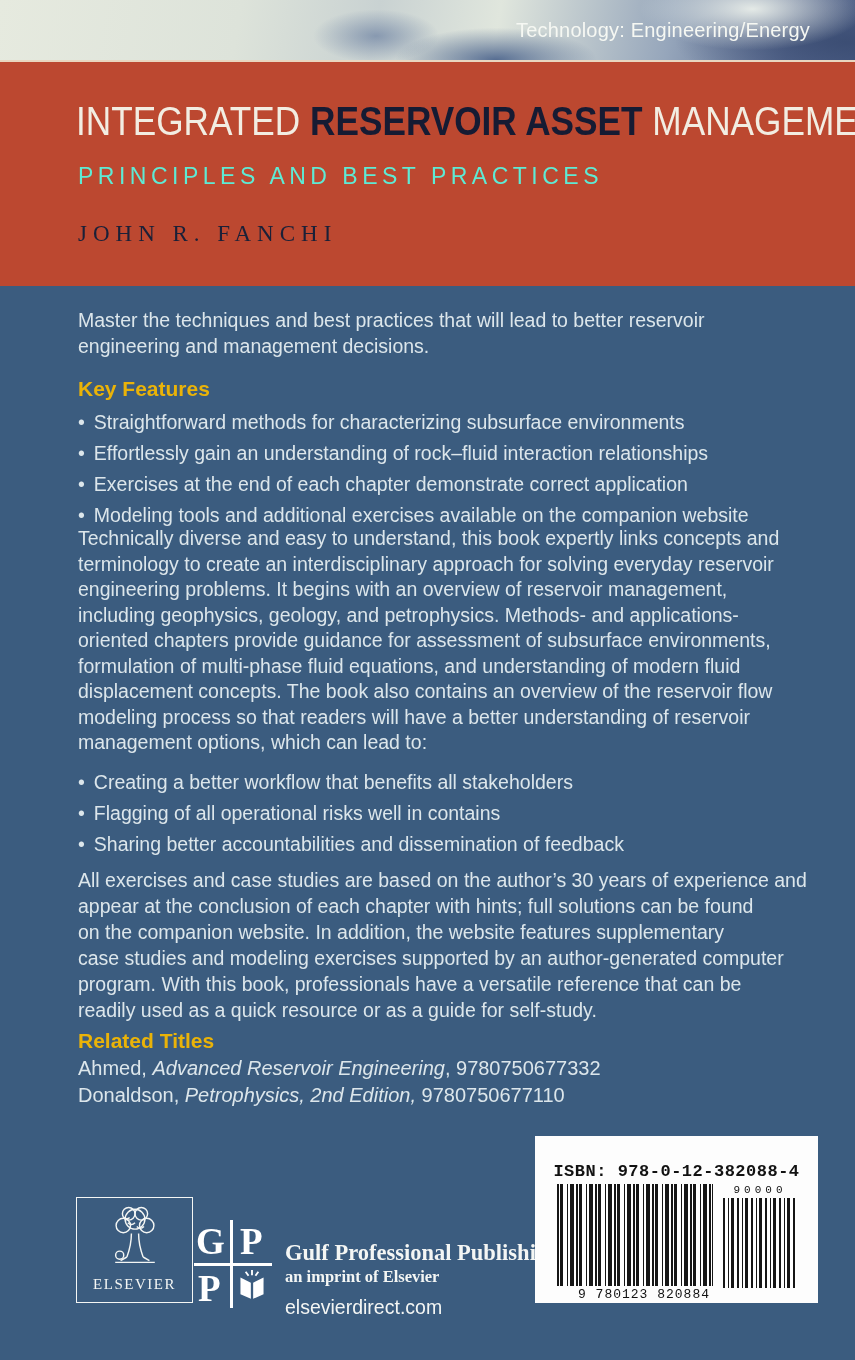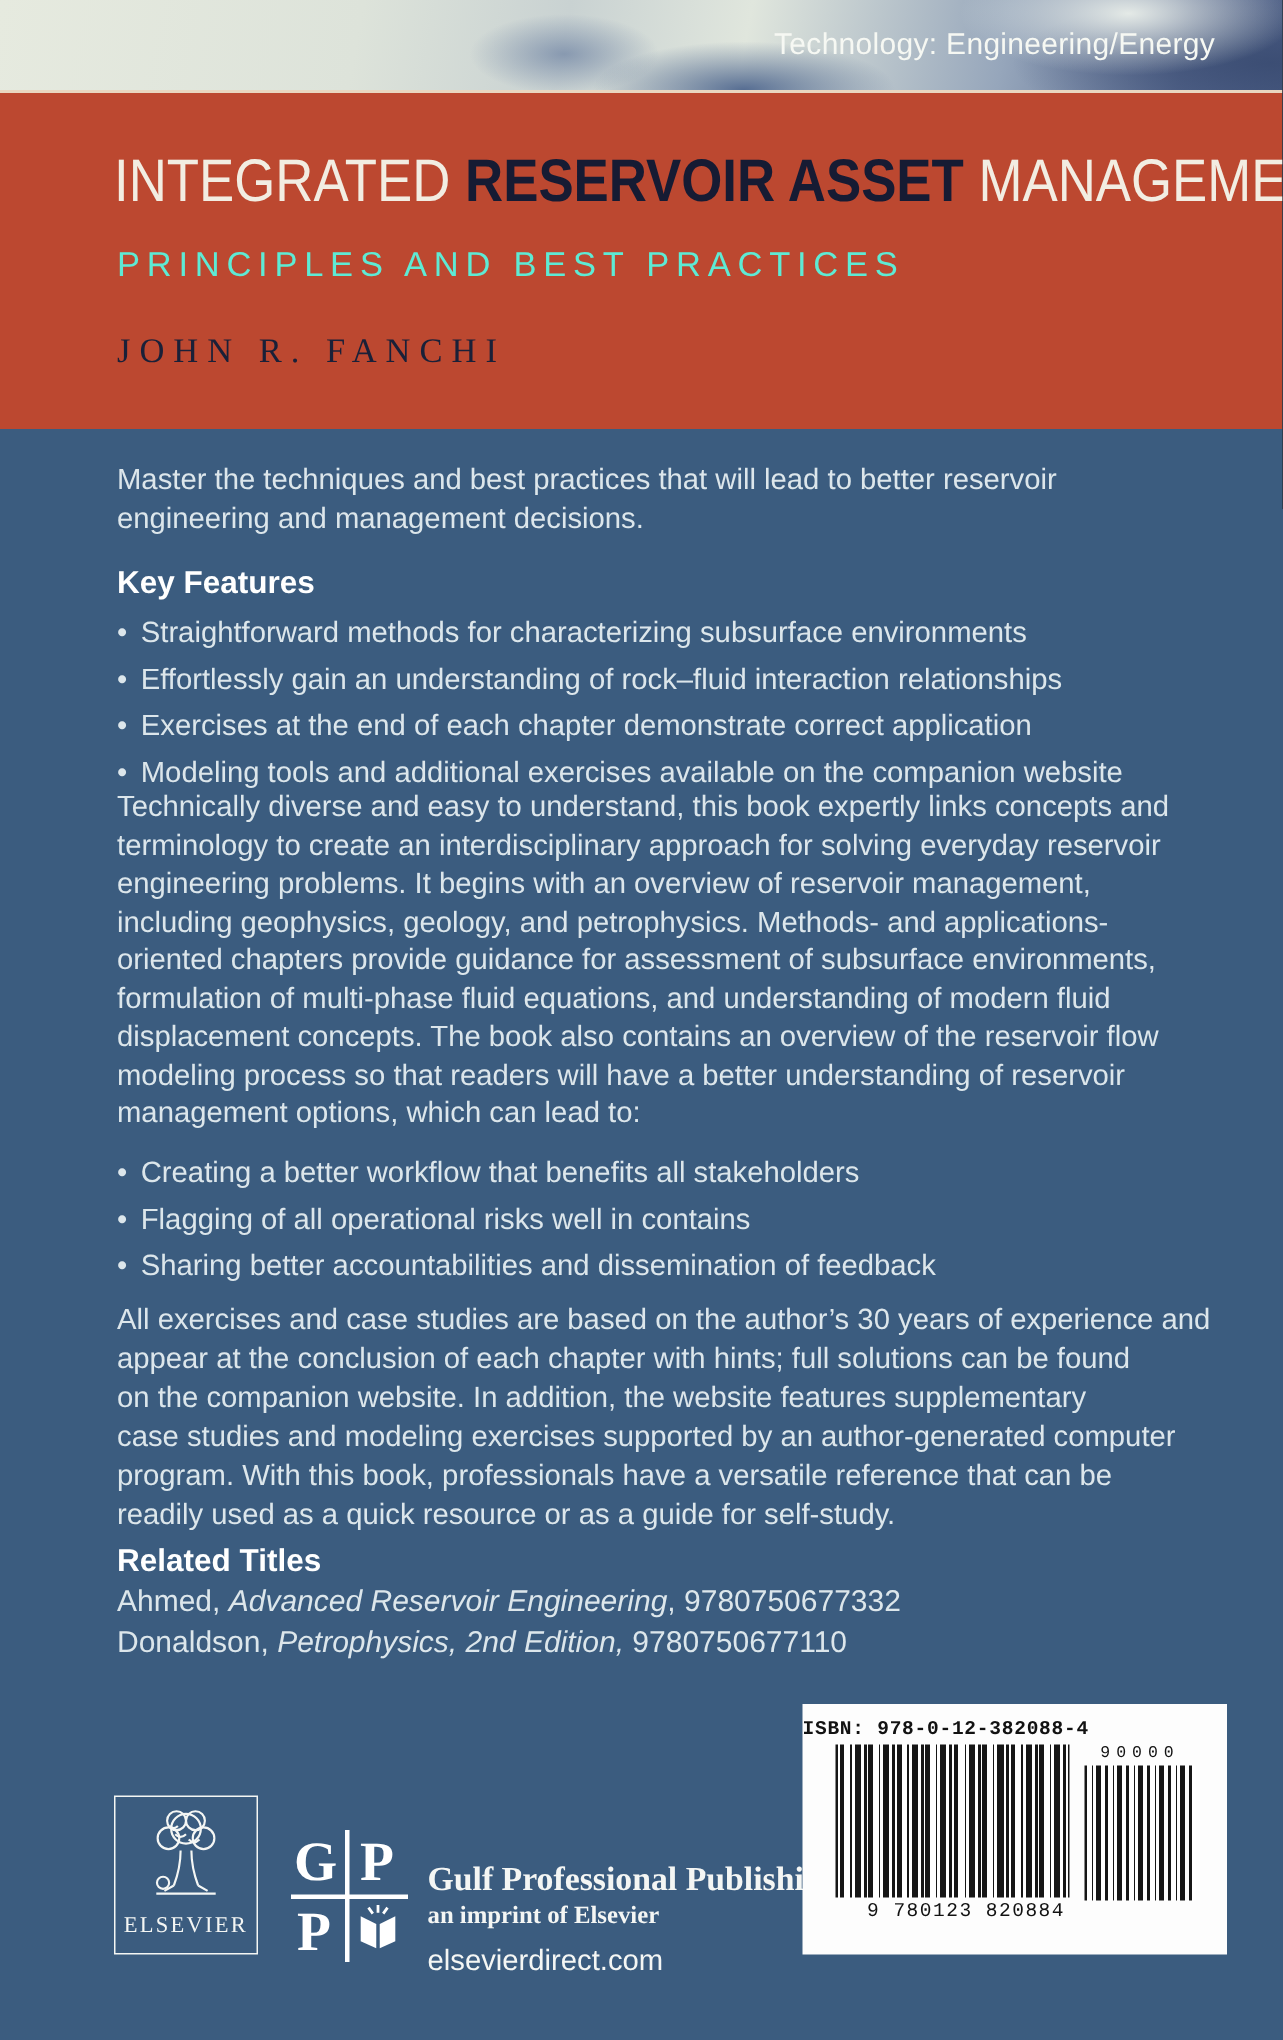--- a/index.html
+++ b/index.html
@@ -34,34 +34,34 @@
   .t-dark{color:#161B33;font-weight:bold;}
   .subtitle{position:absolute;left:78px;top:163px;font-size:23px;letter-spacing:4.5px;color:#5eead4;white-space:nowrap;}
   .author{position:absolute;left:78px;top:221px;font-size:23px;letter-spacing:6px;color:#1A2038;white-space:nowrap;font-family:Liberation Serif, serif;}
   
   .blue-band{position:absolute;left:0;top:286px;width:855px;height:1074px;background:#3B5C7F;}
   .para{position:absolute;left:78px;margin:0;white-space:pre;
     font-size:19.5px;line-height:26px;color:#DCE6EB;}
   .p-intro{top:307px;}
   .p-desc{top:526px;line-height:25.5px;}
   .p-close{top:867px;}
-  .heading{position:absolute;left:78px;margin:0;font-size:21px;font-weight:bold;color:#ffffff;white-space:nowrap;}
+  .heading{position:absolute;left:78px;margin:0;font-size:21px;font-weight:bold;color:#eab308;white-space:nowrap;}
   .h-kf{top:377px;}
   .h-rel{top:1029px;}
   ul.blist{position:absolute;left:78px;margin:0;padding:0;list-style:none;}
   .l-kf{top:407px;}
   .l-ben{top:767px;}
   ul.blist li{display:flex;gap:9px;font-size:19.5px;line-height:31px;color:#DCE6EB;white-space:pre;}
   ul.blist .dot{color:#DCE6EB;}
   .related{position:absolute;left:78px;top:1055px;}
   .rt-line{font-size:20px;line-height:27px;color:#DCE6EB;white-space:nowrap;}
   .rt-line .it{font-style:italic;}
   
   .elsevier-box{
-    position:absolute;left:76px;top:1197px;width:96px;height:106px;
+    position:absolute;left:76px;top:1197px;width:117px;height:106px;
     border:1.5px solid #F4F6F4;box-sizing:border-box;text-align:center;
   }
   .elsevier-box svg{display:block;margin:5px auto 0;}
   .elsevier-label{font-family:"Liberation Serif","DejaVu Serif",serif;
     font-size:15px;letter-spacing:1.5px;color:#F4F6F4;margin-top:1px;}
   
   .gpp-logo{position:absolute;left:196px;top:1226px;width:74px;height:78px;
     font-family:"Liberation Serif","DejaVu Serif",serif;color:#fff;}
   .gpp-logo .cross-v{position:absolute;left:34px;top:-6px;width:2.5px;height:88px;background:#fff;}
   .gpp-logo .cross-h{position:absolute;left:-2px;top:37px;width:78px;height:2.5px;background:#fff;}
@@ -71,21 +71,21 @@
   .gpp-logo .p2{left:2px;top:44px;}
   .gpp-logo .book{position:absolute;left:42px;top:44px;}
   
   .gpp-text{position:absolute;left:285px;top:1241px;color:#F4F6F4;}
   .gpp-name{font-family:"Liberation Serif","DejaVu Serif",serif;font-weight:bold;font-size:22.5px;line-height:24px;white-space:nowrap;}
   .gpp-imprint{font-family:"Liberation Serif","DejaVu Serif",serif;font-size:16.5px;line-height:20px;margin-top:2px;white-space:nowrap;font-weight:bold;}
   .gpp-site{font-size:19.5px;margin-top:9px;white-space:nowrap;}
   
   .barcode-box{position:absolute;left:535px;top:1136px;width:283px;height:167px;background:#FDFDFD;color:#121212;
     font-family:"Liberation Mono","DejaVu Sans Mono",monospace;}
-  .isbn-line{margin-top:9px;font-size:13px;font-weight:bold;letter-spacing:.5px;white-space:nowrap;}
+  .isbn-line{margin-top:26px;text-align:center;font-size:17px;font-weight:bold;letter-spacing:.5px;white-space:nowrap;}
   .bars-row{display:flex;margin-top:3px;padding-left:22px;}
   .main-col{width:156px;}
   .bars-main{height:102px;
     background:repeating-linear-gradient(90deg,#161616 0 2px,#fff 2px 3px,#161616 3px 6px,#fff 6px 10px,#161616 10px 11px,#fff 11px 13px,#161616 13px 17px,#fff 17px 19px);}
   .digits-main{font-size:13px;letter-spacing:1px;margin-top:1px;white-space:nowrap;margin-left:21px;}
   .supp-col{width:74px;margin-left:10px;}
   .digits-supp{font-size:11px;letter-spacing:4px;text-align:center;white-space:nowrap;}
   .bars-supp{height:90px;margin-top:2px;
     background:repeating-linear-gradient(90deg,#161616 0 2px,#fff 2px 5px,#161616 5px 6px,#fff 6px 8px,#161616 8px 11px,#fff 11px 14px);}
 </style>

